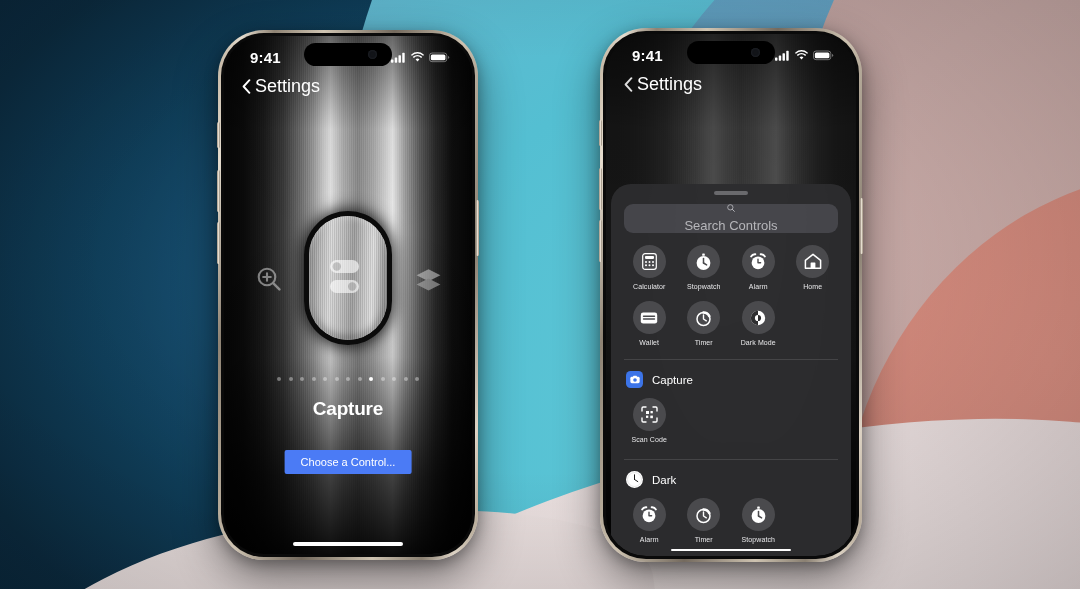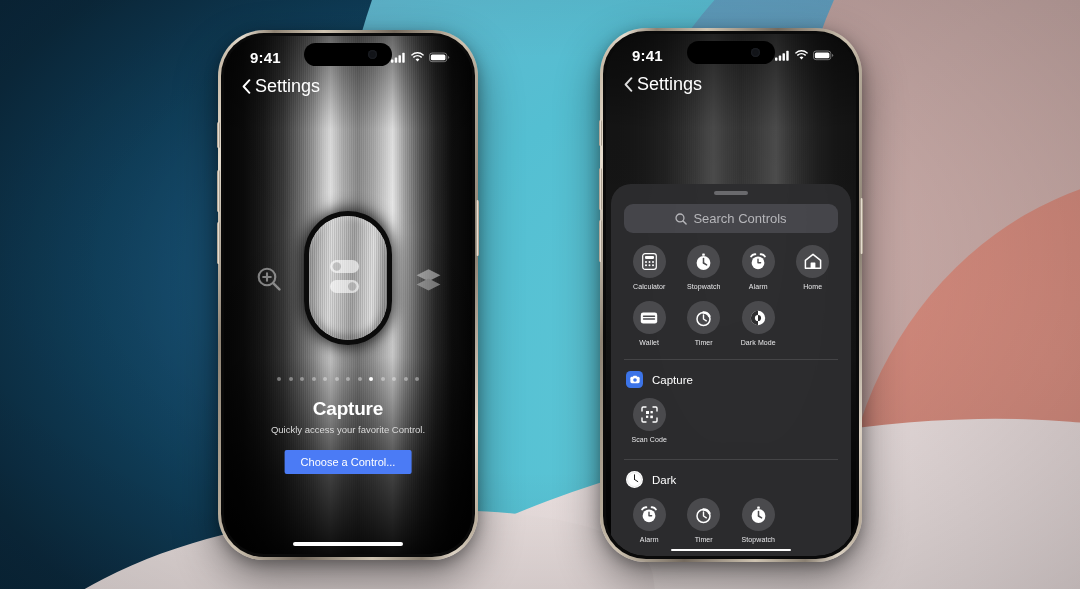--- a/index.html
+++ b/index.html
@@ -167,21 +167,21 @@
     position:absolute; left:5px; right:5px; bottom:0; top:150px;
     background:rgba(44,44,46,0.97);
     border-radius:20px 20px 0 0;
     backdrop-filter:blur(20px);
   }
   .grabber { width:34px; height:4px; border-radius:2px; background:#6a6a6d;
     margin:7px auto 0; }
   .searchbar {
     margin:9px 13px 0; height:29px; border-radius:9px;
     background:rgba(118,118,128,0.35);
-    display:flex; align-items:center; justify-content:center; gap:6px;
+    display:flex; align-items:center; justify-content:center; gap:6px;flex-direction:column;
   }
   .searchbar span { color:#b6b6ba; font-size:13px; }
 
   .grid { display:flex; padding:0 11px; margin-top:12px; }
   .gitem { flex:0 0 25%; display:flex; flex-direction:column; align-items:center; gap:5px; }
   .gcirc {
     width:33px; height:33px; border-radius:50%;
     background:#4a4a4d; display:flex; align-items:center; justify-content:center;
   }
   .glabel { color:#e8e8ea; font-size:7px; letter-spacing:0.1px; }
@@ -290,21 +290,20 @@
         <i></i>
         <i></i>
         <i class="on"></i>
         <i></i>
         <i></i>
         <i></i>
         <i></i>
       </div>
 
     <div class="ctrl-title" style="top:362px;">Capture</div>
-    <div class="ctrl-sub" style="top:388px;">Quickly access your favorite Control.</div>
     <button class="cta" style="top:414px;">Choose a Control...</button>
 
     <div style="position:absolute; bottom:8px; left:50%; transform:translateX(-50%); width:110px; height:4px; border-radius:2px; background:#fff;"></div>
   </div>
 </div>
 
 <div class="phone" style="left:600px; top:28px; width:262px; height:534px;">
   <div class="rail"></div>
   <div class="btn-side" style="left:-1px; top:92px; height:26px;"></div>
   <div class="btn-side" style="left:-1px; top:140px; height:42px;"></div>

